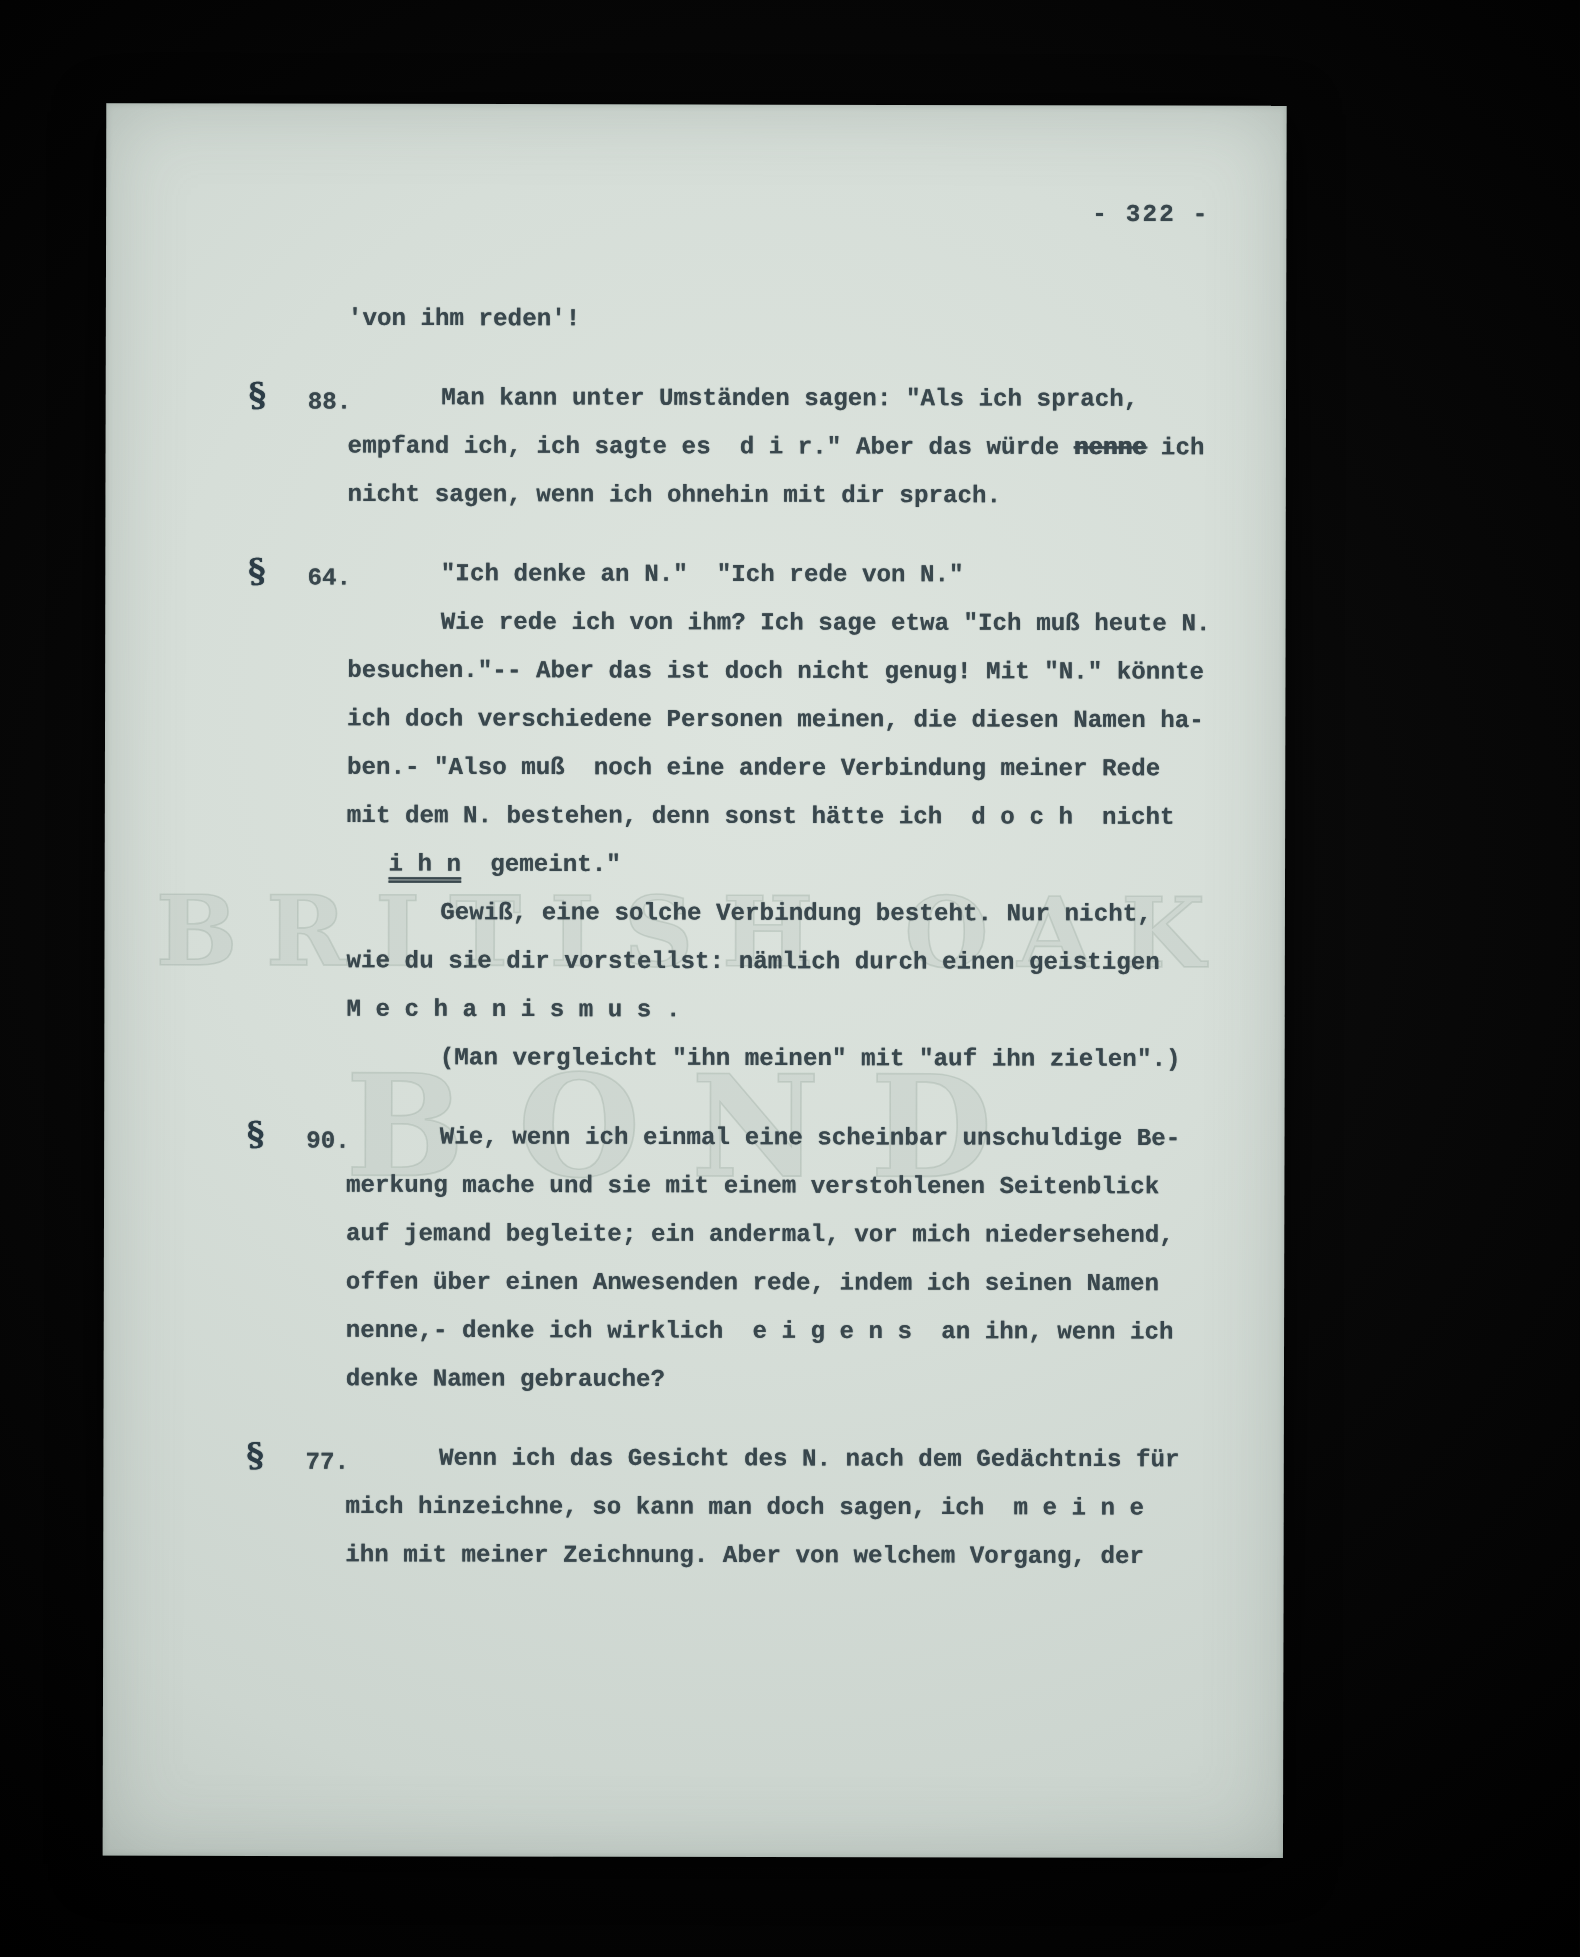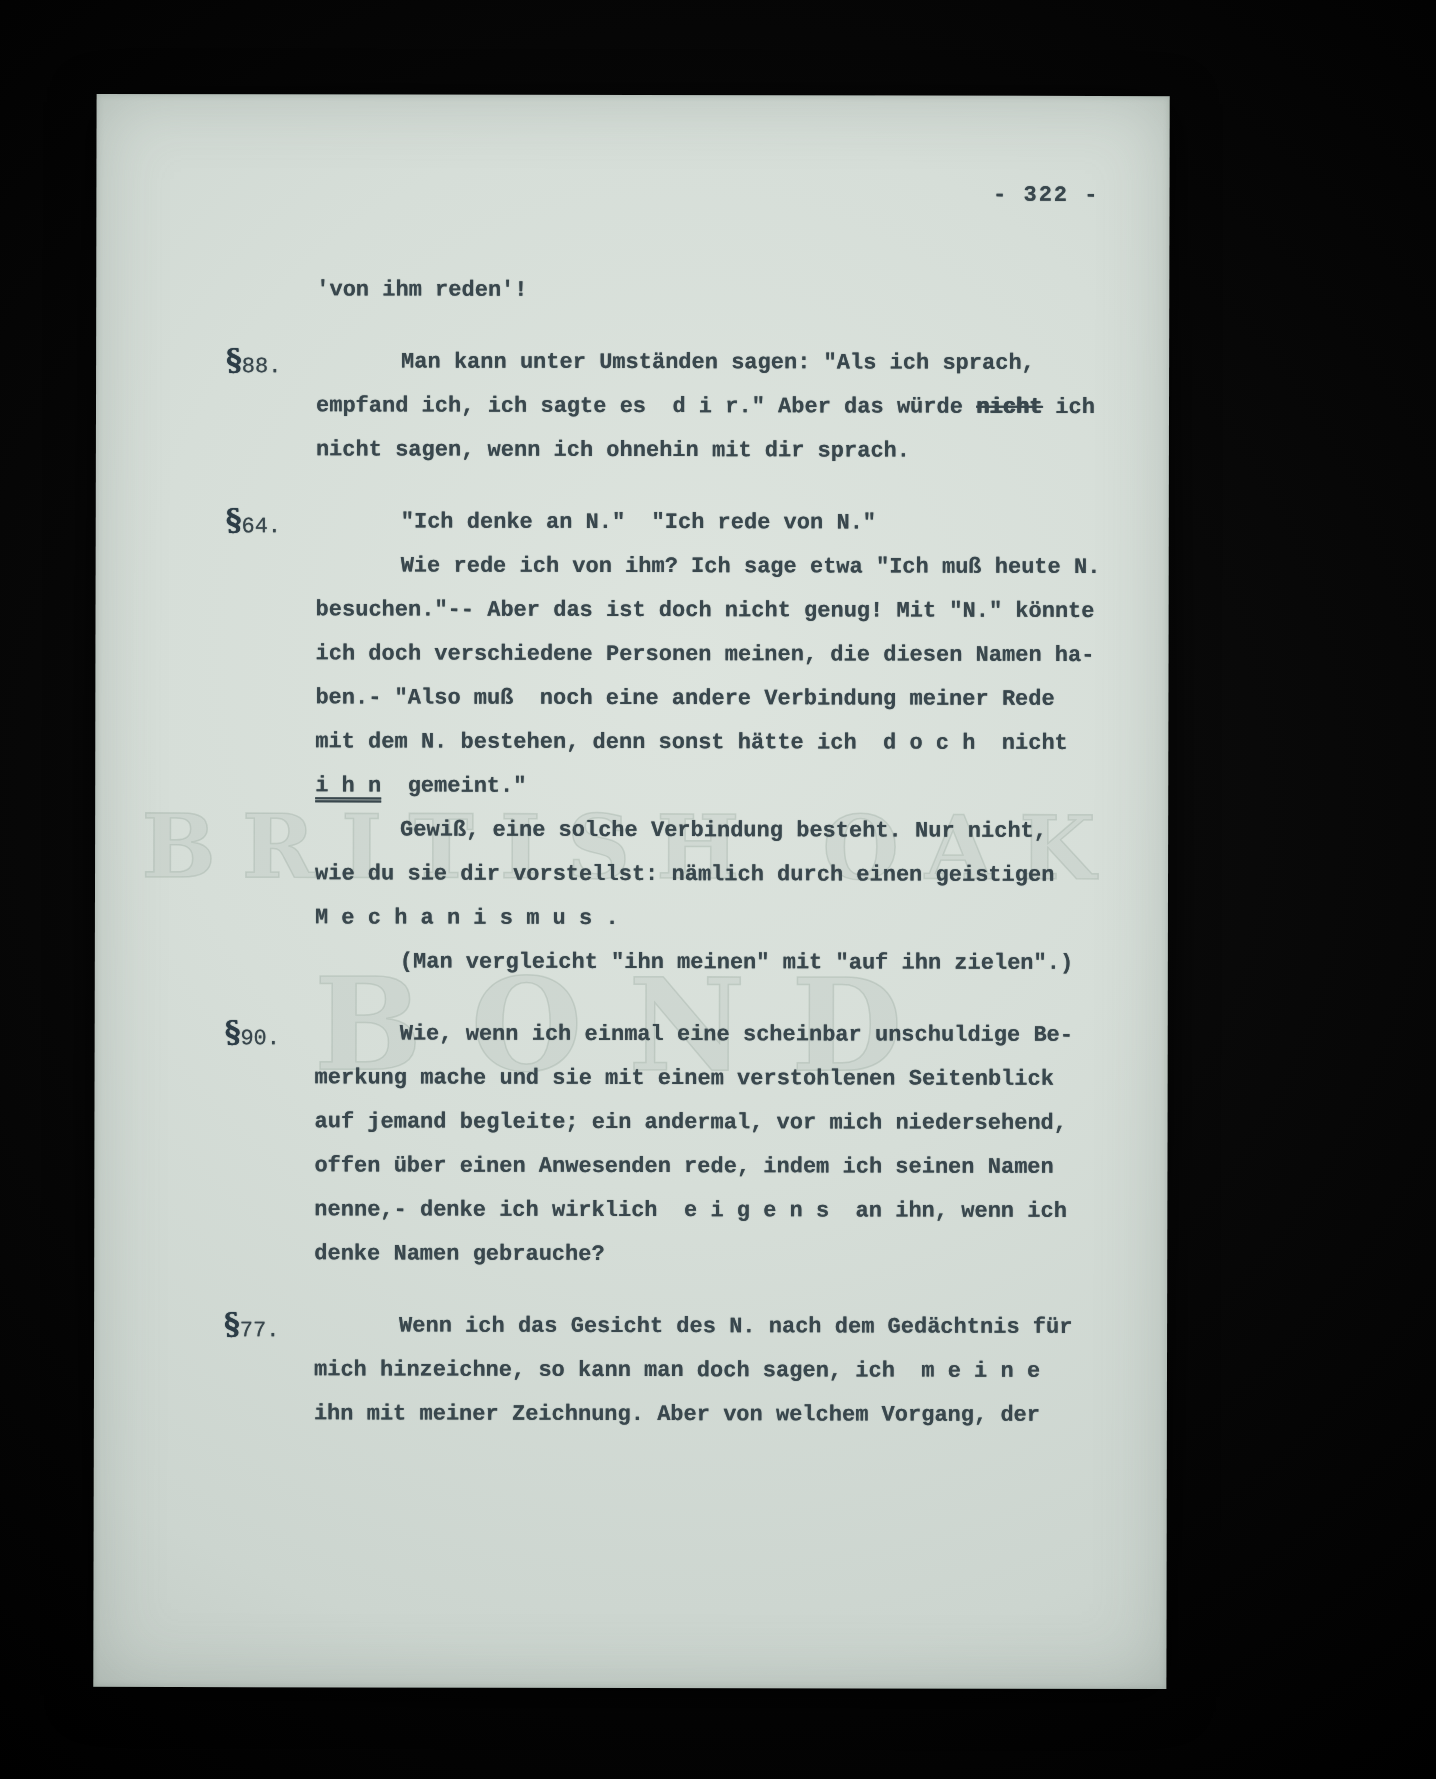--- a/index.html
+++ b/index.html
@@ -78,38 +78,39 @@
   }
   .marker .sign {
     font-family: "DejaVu Serif", serif;
     font-size: 30px;
     font-weight: bold;
     color: #2c3d47;
     display: inline-block;
     transform: translateY(-2px) rotate(-4deg);
     text-shadow: 0 0 1px rgba(30,45,55,0.9);
   }
-  .marker .num { font-weight: normal; }
+  .marker .num { font-weight: bold; margin-left: 38px; }
   .sec-body { flex: 1; }
   .line {
     line-height: 44px;
     height: 44px;
     white-space: pre;
     font-weight: bold;
   }
   .line.indent { padding-left: 85px; }
   .strike {
     text-decoration: line-through;
     text-decoration-thickness: 2px;
     text-shadow: 1px 0 0 currentColor, 0 0 1px rgba(45,60,66,0.9);
   }
   .u2 {
     text-decoration: underline double;
     text-underline-offset: 6px;
     text-decoration-thickness: 1.5px;
+    margin-left: 38px;
   }
 </style>
 </head>
 <body>
 
 <div class="photo">
   <div class="paper">
     <div class="watermark wm1">BRITISH OAK</div>
     <div class="watermark wm2">BOND</div>
 
@@ -120,21 +121,21 @@
           <div class="section first">
             <div class="marker"></div>
             <div class="sec-body">
               <div class="line"><span>'von ihm reden'!</span></div>
             </div>
           </div>
           <div class="section">
             <div class="marker"><span class="sign">§</span><span class="num">88.</span></div>
             <div class="sec-body">
               <div class="line indent"><span>Man kann unter Umständen sagen: "Als ich sprach,</span></div>
-              <div class="line"><span>empfand ich, ich sagte es  d i r." Aber das würde </span><span class="strike">nicht</span><span> ich</span></div>
+              <div class="line"><span>empfand ich, ich sagte es  d i r." Aber das würde </span><span class="strike">nenne</span><span> ich</span></div>
               <div class="line"><span>nicht sagen, wenn ich ohnehin mit dir sprach.</span></div>
             </div>
           </div>
           <div class="section">
             <div class="marker"><span class="sign">§</span><span class="num">64.</span></div>
             <div class="sec-body">
               <div class="line indent"><span>"Ich denke an N."  "Ich rede von N."</span></div>
               <div class="line indent"><span>Wie rede ich von ihm? Ich sage etwa "Ich muß heute N.</span></div>
               <div class="line"><span>besuchen."-- Aber das ist doch nicht genug! Mit "N." könnte</span></div>
               <div class="line"><span>ich doch verschiedene Personen meinen, die diesen Namen ha-</span></div>

